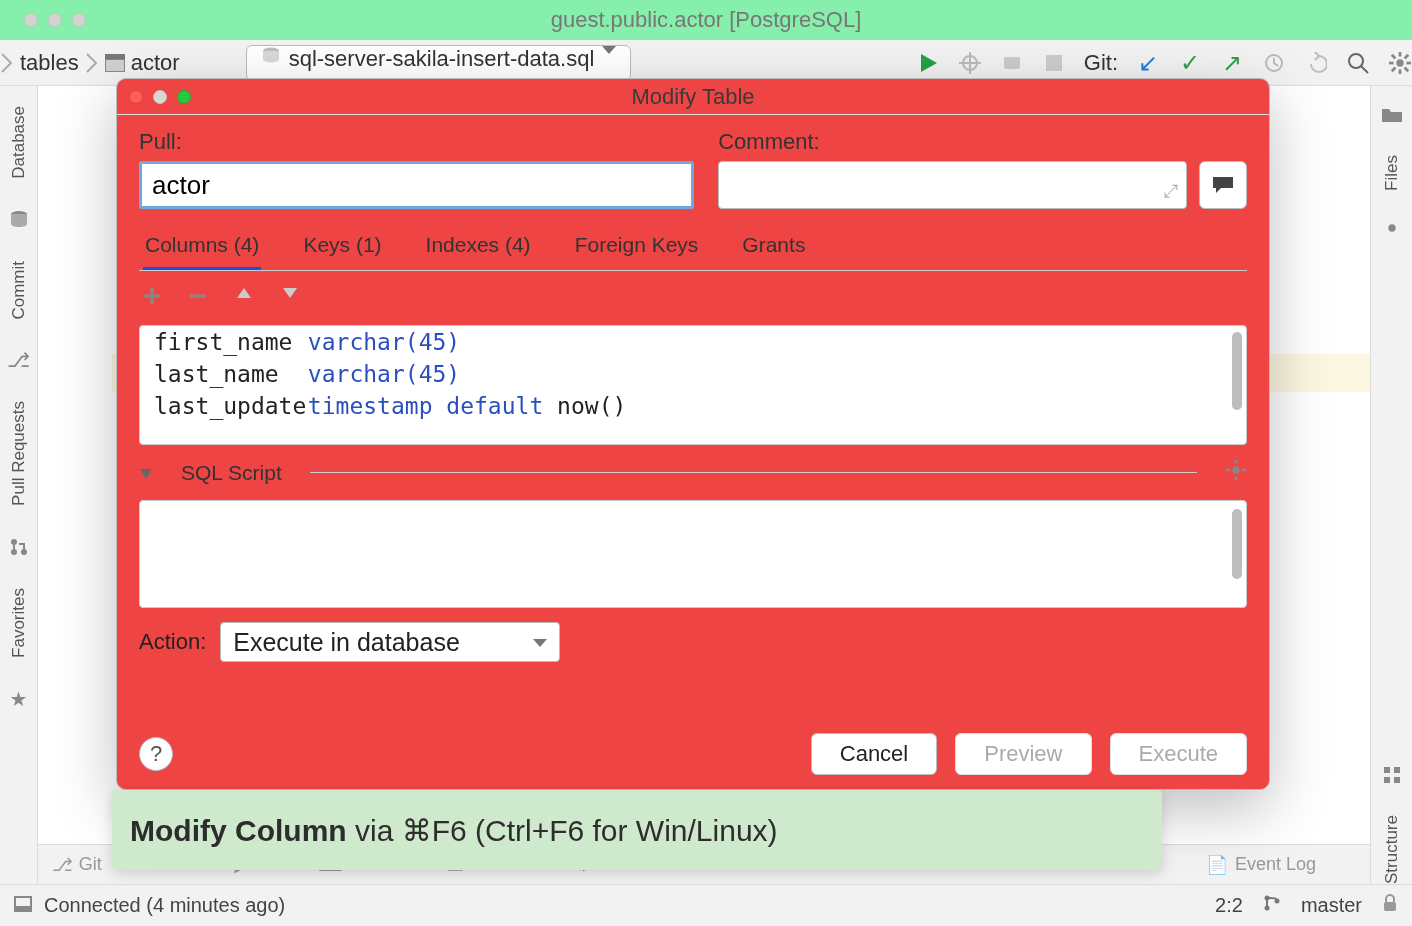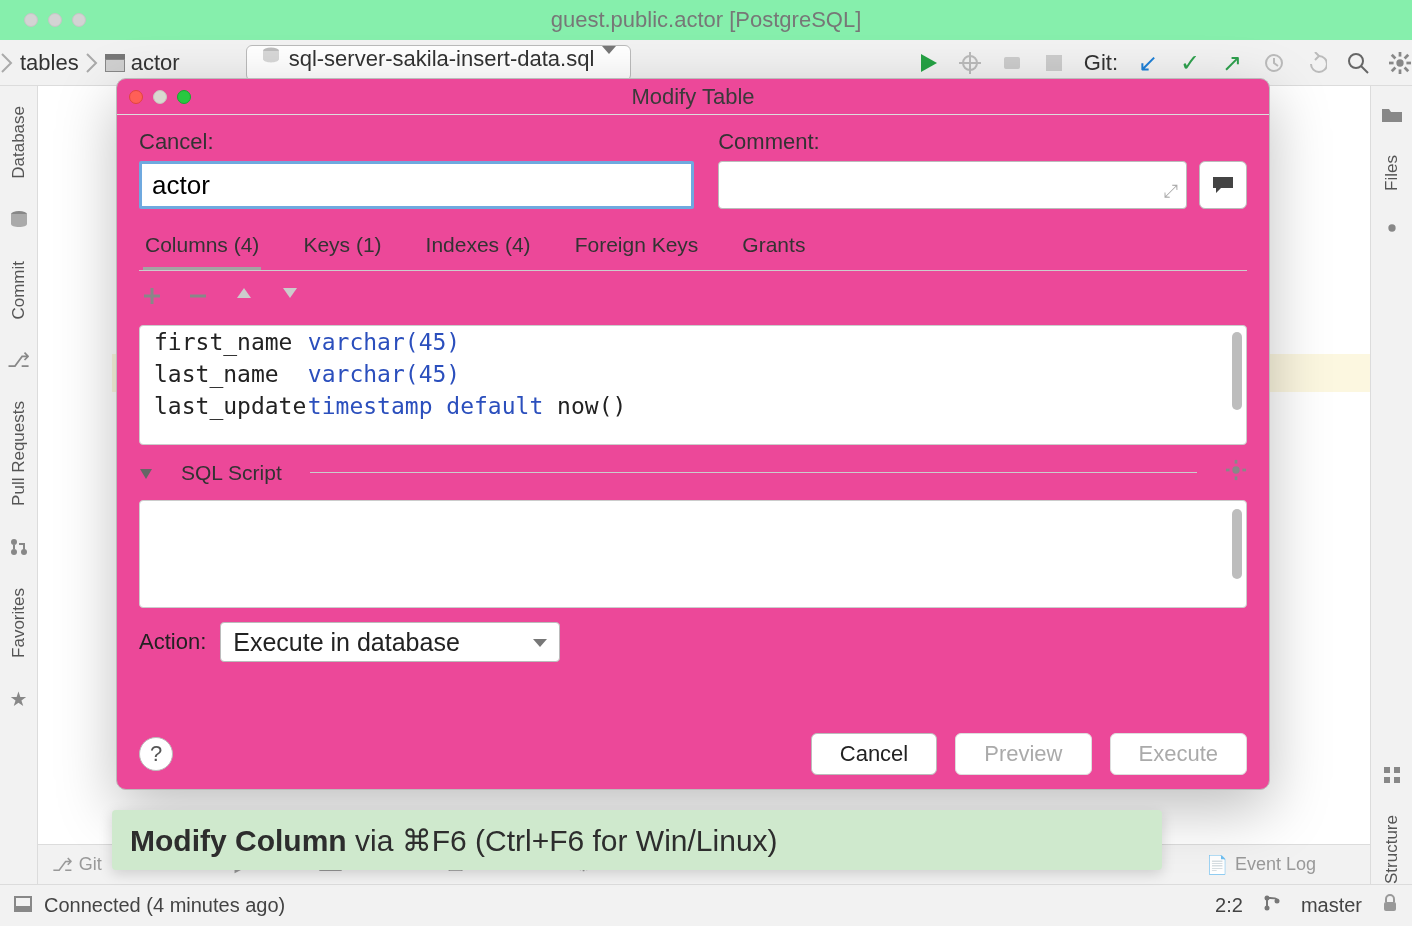--- a/index.html
+++ b/index.html
@@ -81,21 +81,21 @@
 
 .statusbar {
   position:absolute; left:0; right:0; bottom:0; height:42px;
   background:#f2f2f2; border-top:1px solid #dcdcdc;
   display:flex; align-items:center; padding:0 14px; font-size:20px; color:#444;
 }
 .statusbar .right { margin-left:auto; display:flex; gap:20px; align-items:center;}
 
 .modal {
   position:absolute; left:116px; top:78px; width:1154px; height:712px;
-  background:#ec4899; border:1px solid #bbb; border-radius:10px;
+  background:#ef4444; border:1px solid #bbb; border-radius:10px;
   box-shadow:0 20px 60px rgba(0,0,0,.25);
   display:flex; flex-direction:column;
 }
 .modal-titlebar {
   height:36px; display:flex; align-items:center; padding:0 12px; position:relative;
   border-bottom:1px solid #ddd;
 }
 .modal-titlebar .mt { position:absolute; left:0; right:0; text-align:center; font-size:22px; color:#3a3a3a;}
 .mtl { display:flex; gap:10px;}
 .mtl .c { width:14px;height:14px;border-radius:50%;}
@@ -109,21 +109,21 @@
 .tinput {
   height:48px; border:3px solid #6fa9df; background:#fff; font-size:26px; padding:0 10px;
   font-family:inherit; outline:none; border-radius:2px;
 }
 .cmtwrap { display:flex; gap:12px; align-items:stretch; }
 .cmtbox { flex:1; height:48px; border:1px solid #bbb; border-radius:4px; background:#fff; position:relative;}
 .cmtbox .exp { position:absolute; right:8px; bottom:6px; color:#aaa; font-size:18px;}
 .cmtbtn { width:48px; border:1px solid #bbb; border-radius:6px; display:flex; align-items:center; justify-content:center; background:#fff;}
 .tabs { display:flex; gap:40px; font-size:21px; color:#333; padding:6px 4px 0; border-bottom:1px solid #ccc;}
 .tab { padding:4px 2px 10px;}
-.tab.active { border-bottom:3px solid #a3a3a3; font-weight:500;}
+.tab.active { border-bottom:3px solid #1d4ed8; font-weight:500;}
 .listtools { display:flex; gap:20px; padding:6px 0; color:#888; margin-top:-4px;}
 .listtools .btn { width:26px; display:inline-flex; justify-content:center;}
 .colbox { border:1px solid #ccc; border-radius:4px; background:#fff; padding:0 0; position:relative; min-height:120px;}
 .colrow { font-family:Menlo,Consolas,monospace; font-size:23px; padding:3px 14px;}
 .colrow .nm { color:#222; display:inline-block; width:140px;}
 .colrow .ty { color:#2b4fbd;}
 .colrow .num { color:#2b4fbd;}
 .colrow .kw { color:#2b4fbd;}
 .colrow .fn { color:#222;}
 .scrollthumb { position:absolute; right:4px; top:6px; width:10px; height:78px; background:#bdbdbd; border-radius:6px;}
@@ -139,21 +139,21 @@
 }
 .select::after { content:""; position:absolute; right:12px; top:50%; margin-top:-3px;
   border-left:7px solid transparent;border-right:7px solid transparent;border-top:8px solid #777;}
 .footer { margin-top:auto; display:flex; align-items:center; gap:18px; padding-top:6px;}
 .footer .help { width:34px;height:34px;border:1px solid #bbb;border-radius:50%;display:flex;align-items:center;justify-content:center;font-size:22px;color:#555;background:#fff;}
 .footer .spacer { flex:1;}
 .btnf { height:42px; padding:0 28px; border:1px solid #bbb; border-radius:6px; font-size:22px; background:#fff; display:inline-flex; align-items:center;}
 .btnf.dim { color:#aaa; border-color:#ddd;}
 
 .tipbanner {
-  position:absolute; left:112px; bottom:56px; width:1050px; height:60px;
+  position:absolute; left:112px; bottom:56px; width:1050px; height:80px;
   background:#cfe9cd; border-radius:4px; display:flex; align-items:center;
   padding:0 18px; font-size:30px; color:#2d2d2d; box-shadow:0 4px 14px rgba(0,0,0,.15);
 }
 .tipbanner b { font-weight:700; }
 
 .gear-svg{width:22px;height:22px;}
 .gitarrow { font-size:24px; }
 .eventlog { position:absolute; right:54px; display:flex; gap:6px; align-items:center;}
 </style>
 </head>
@@ -414,21 +414,21 @@
     <div class="mtl">
       <div class="c red"></div>
       <div class="c yel"></div>
       <div class="c grn"></div>
     </div>
     <div class="mt">Modify Table</div>
   </div>
   <div class="mbody">
     <div class="formrow">
       <div class="field" style="flex:1.05">
-        <div class="flabel">Cancel:</div>
+        <div class="flabel">Pull:</div>
         <input class="tinput" value="actor" style="">
       </div>
       <div class="field" style="flex:1">
         <div class="flabel">Comment:</div>
         <div class="cmtwrap">
           <div class="cmtbox">
             <span class="exp">⤢</span>
           </div>
           <div class="cmtbtn">
             <svg width="24" height="20">

